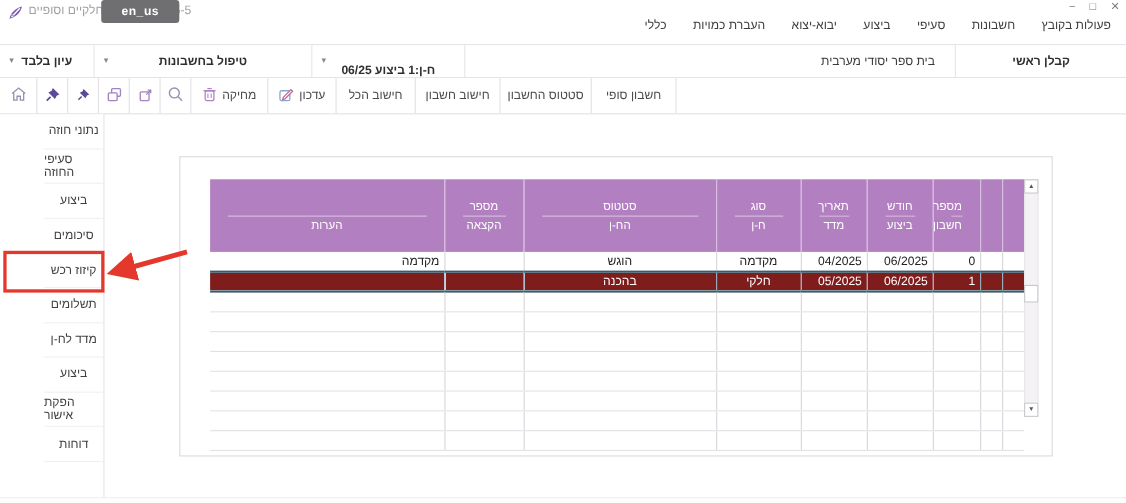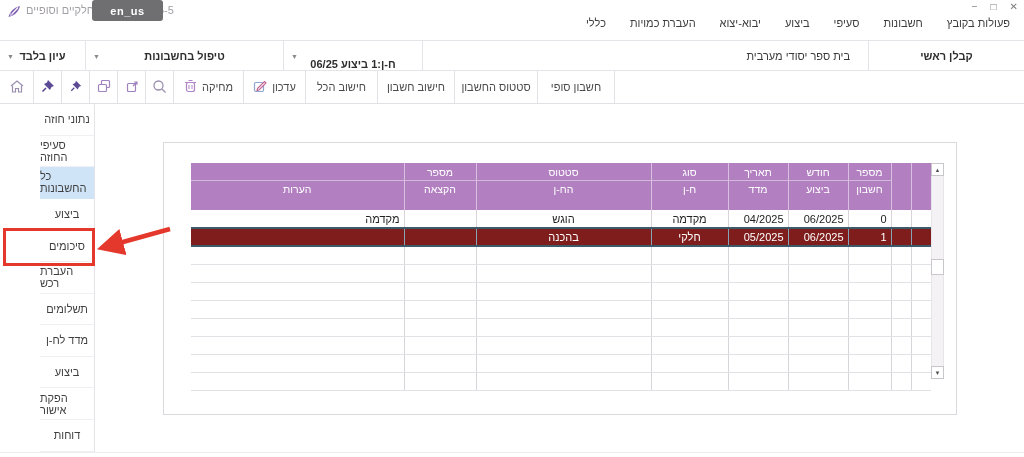--- a/index.html
+++ b/index.html
@@ -50,21 +50,21 @@
   .side-item { height:31.6px; display:flex; align-items:center; justify-content:center;
                font-size:11px; color:#3f3f3f; border-bottom:1px solid #f0f0f2; }
   .side-item.selected { background:#cfe4f6; border-bottom-color:#cfe4f6; }
   .footer-line { position:absolute; left:0; top:452px; width:1024px; height:1px; background:#ededef; }
   
   .panel { position:absolute; left:163px; top:142px; width:794px; height:273px;
            background:#fff; border:1px solid #dbd9de; }
   table.grid { position:absolute; left:27px; top:20px; width:740px; border-collapse:collapse;
                direction:rtl; table-layout:fixed; }
   .grid th { background:#b27fc1; color:#fff; font-weight:normal; font-size:10.5px;
-             height:47px; padding:0; border-right:1px solid rgba(255,255,255,.5); vertical-align:top; }
+             height:47px; padding:16px; border-right:1px solid rgba(255,255,255,.5); vertical-align:top; }
   .grid th .h1 { height:17px; line-height:18px; }
   .grid th .h2 { height:17px; line-height:16px; border-top:1px solid rgba(255,255,255,.45); }
   .grid td { height:18px; font-size:11px; color:#222; padding:0 4px;
              border-right:1px solid #d7d5da; border-bottom:1px solid #e3e1e6;
              overflow:hidden; white-space:nowrap; }
   .grid tr td:first-child, .grid tr th:first-child { border-right:none; }
   .grid td.ctr { text-align:center; }
   .grid tr.sel td { background:#7f1d1d; color:#fff;
                     border-top:2px solid #3c5a68; border-bottom:2px solid #3c5a68;
                     border-right-color:#86a4b6; }
@@ -210,24 +210,23 @@
     </div>
     <div class="tbtn w77">
       <span>חשבון סופי</span>
     </div>
     <div class="tbtn tb-fill"></div>
   </div>
 
   <div class="sidebar">
     <div class="side-item">נתוני חוזה</div>
     <div class="side-item">סעיפי החוזה</div>
-    <div class="side-item selected">כל החשבונות</div>
     <div class="side-item">ביצוע</div>
     <div class="side-item">סיכומים</div>
-    <div class="side-item">העברת רכש</div>
+    <div class="side-item">קיזוז רכש</div>
     <div class="side-item">תשלומים</div>
     <div class="side-item">מדד לח-ן</div>
     <div class="side-item">ביצוע</div>
     <div class="side-item">הפקת אישור</div>
     <div class="side-item">דוחות</div>
   </div>
   <div class="footer-line"></div>
 
   <div class="panel">
     <table class="grid">

